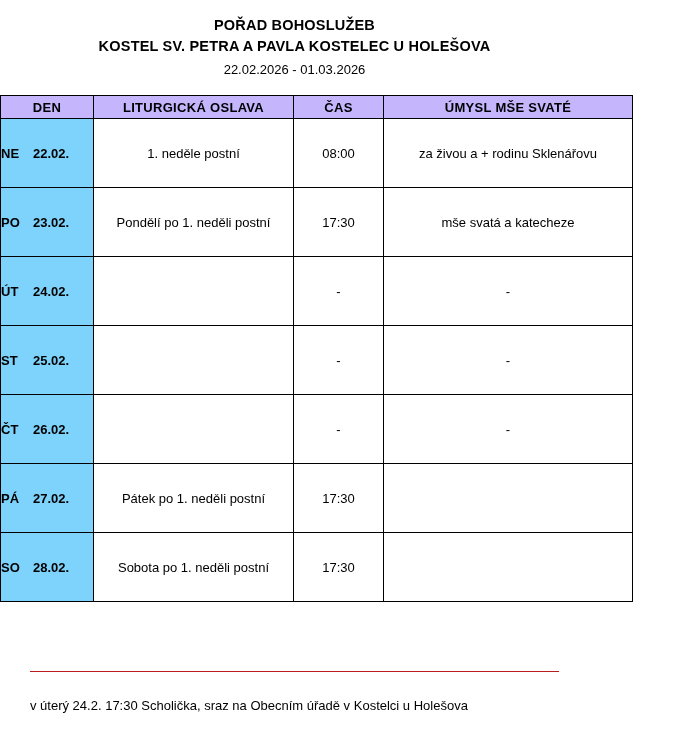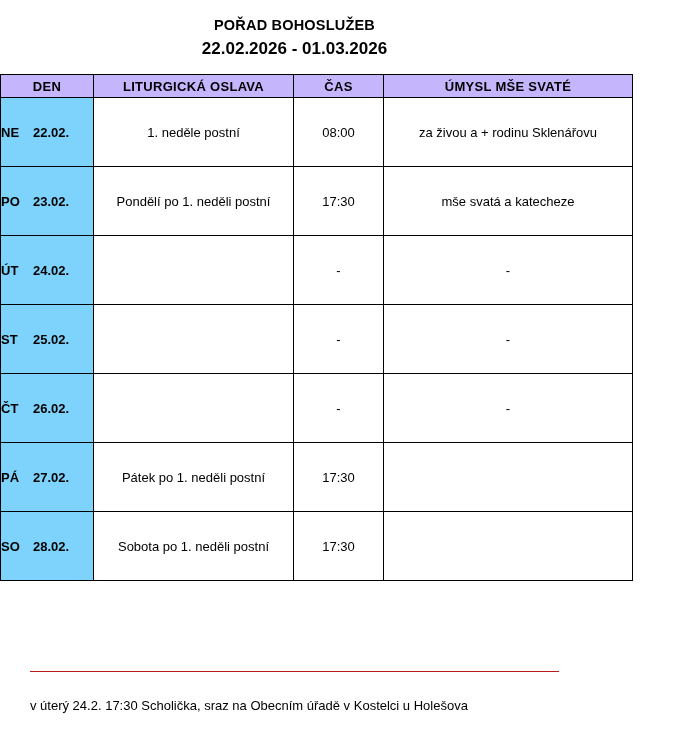--- a/index.html
+++ b/index.html
@@ -30,22 +30,22 @@
     letter-spacing: 0.2px;
     line-height: 21px;
   }
   .header .line2 {
     font-size: 14.5px;
     font-weight: bold;
     letter-spacing: 0.2px;
     line-height: 21px;
   }
   .header .line3 {
-    font-size: 17px;
-    font-weight: bold;
+    font-size: 13px;
+    font-weight: normal;
     line-height: 22px;
     padding-top: 2px;
   }
 
   table.schedule {
     border-collapse: collapse;
     margin: 14px auto 0 auto;
     width: 632px;
     table-layout: fixed;
   }
@@ -109,20 +109,21 @@
     font-size: 13px;
   }
 </style>
 </head>
 <body>
 
 <div class="page">
 
   <div class="header">
     <div class="line1">POŘAD BOHOSLUŽEB</div>
+    <div class="line2">KOSTEL SV. PETRA A PAVLA KOSTELEC U HOLEŠOVA</div>
     <div class="line3">22.02.2026 - 01.03.2026</div>
   </div>
 
   <table class="schedule">
     <colgroup>
       <col class="c-den">
       <col class="c-lit">
       <col class="c-cas">
       <col class="c-umysl">
     </colgroup>

